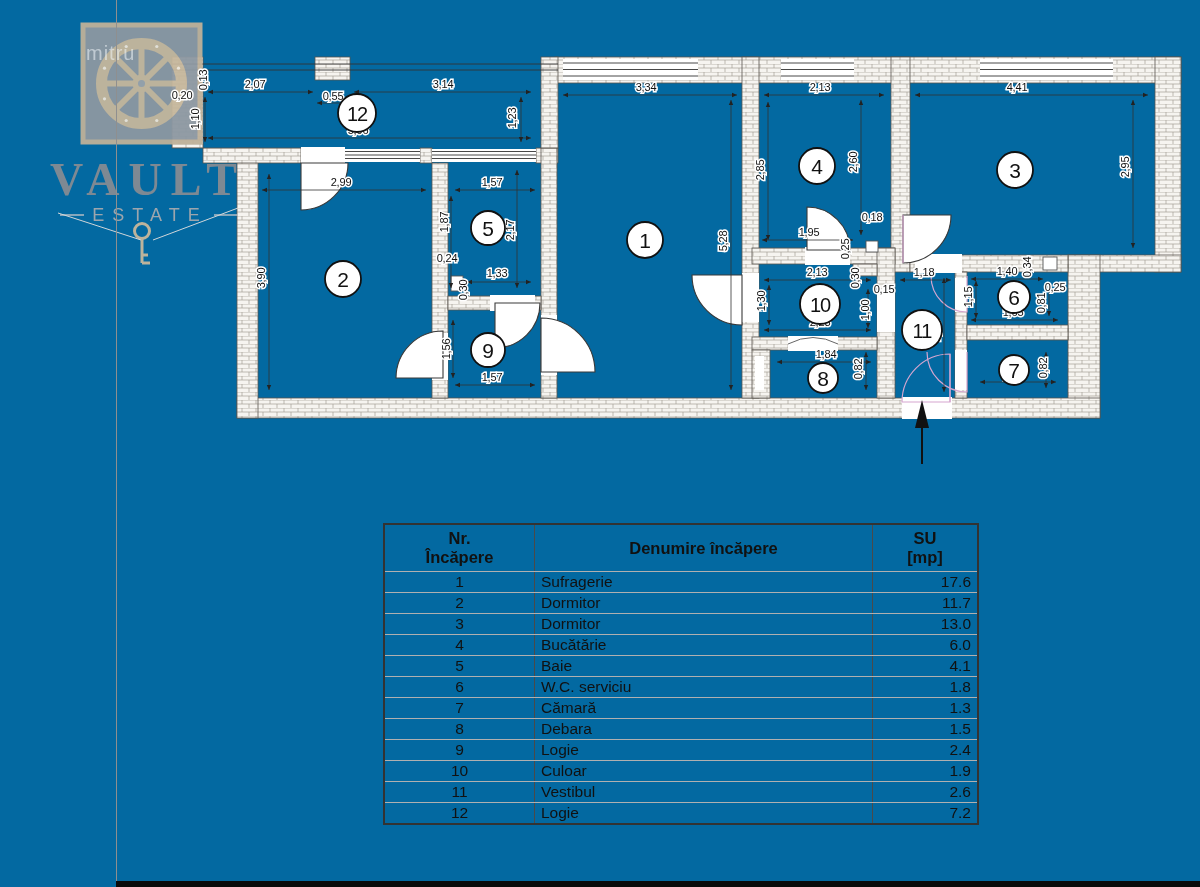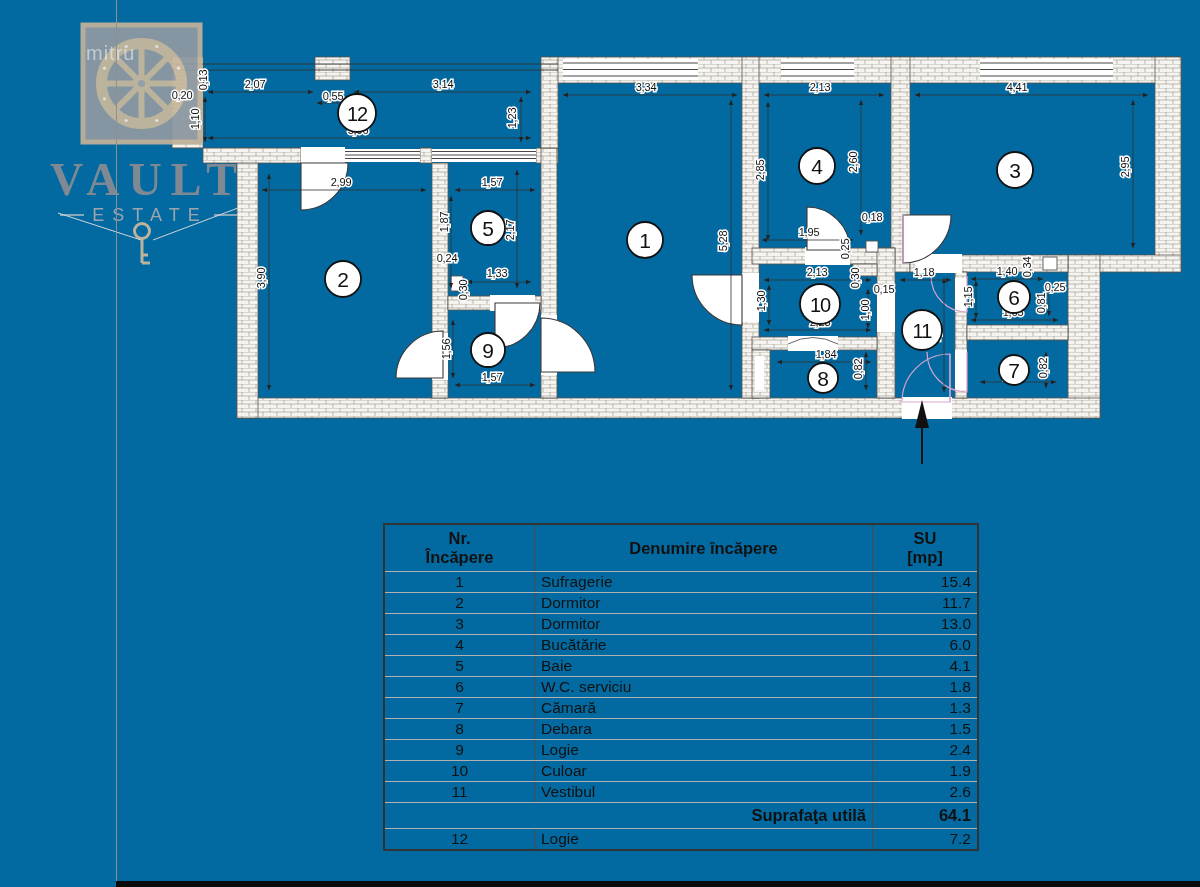--- a/index.html
+++ b/index.html
@@ -297,21 +297,21 @@
           <th style="width:92px">
             <span>SU</span><br>
             <span>[mp]</span>
           </th>
         </tr>
       </thead>
       <tbody id="area-tbody">
           <tr>
             <td class="c-nr">1</td>
             <td class="c-name">Sufragerie</td>
-            <td class="c-su">15.4</td>
+            <td class="c-su">17.6</td>
           </tr>
           <tr>
             <td class="c-nr">2</td>
             <td class="c-name">Dormitor</td>
             <td class="c-su">11.7</td>
           </tr>
           <tr>
             <td class="c-nr">3</td>
             <td class="c-name">Dormitor</td>
             <td class="c-su">13.0</td>
@@ -348,24 +348,20 @@
           </tr>
           <tr>
             <td class="c-nr">10</td>
             <td class="c-name">Culoar</td>
             <td class="c-su">1.9</td>
           </tr>
           <tr>
             <td class="c-nr">11</td>
             <td class="c-name">Vestibul</td>
             <td class="c-su">2.6</td>
-          </tr>
-          <tr class="sumrow">
-            <td class="tlabel" colspan="2">Suprafaţa utilă</td>
-            <td class="c-su">64.1</td>
           </tr>
           <tr>
             <td class="c-nr">12</td>
             <td class="c-name">Logie</td>
             <td class="c-su">7.2</td>
           </tr>
         </tbody>
     </table>
   </div>
 </div>

